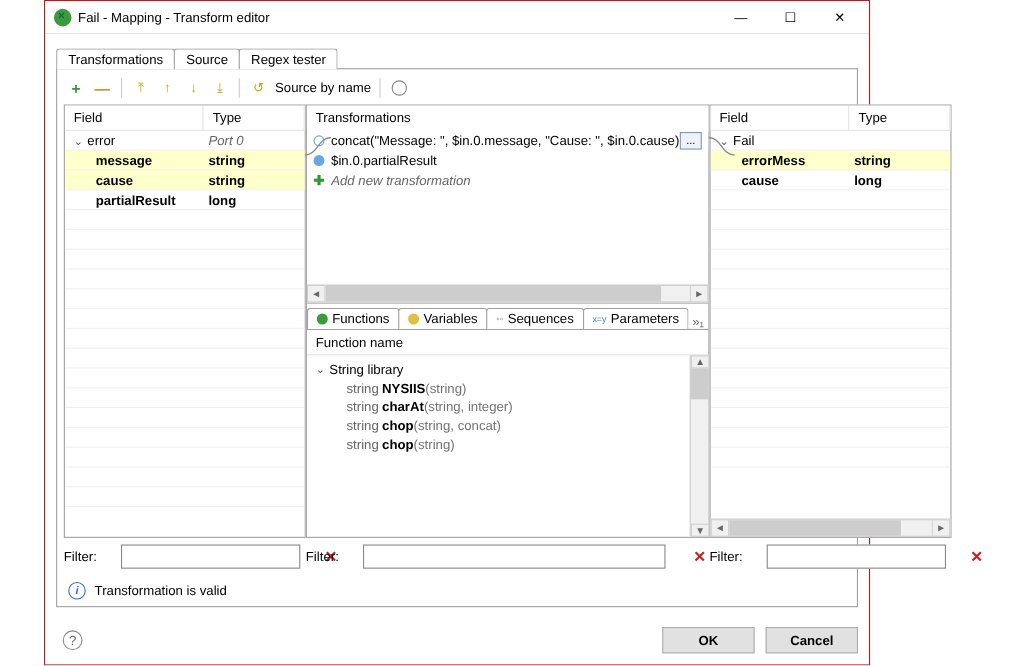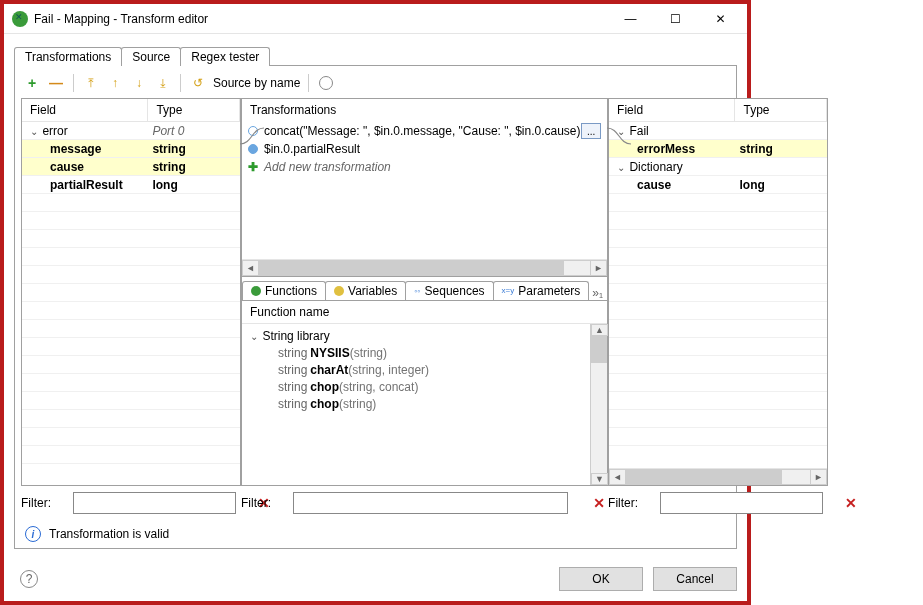--- a/index.html
+++ b/index.html
@@ -1,17 +1,17 @@
 <!DOCTYPE html>
 <html><head>
 <meta charset="utf-8">
 <style>
   * { box-sizing: border-box; font-family: "Segoe UI", Tahoma, sans-serif; font-size: 12px; }
   html, body { margin: 0; padding: 0; width: 923px; height: 605px; background: #fff; }
-  .window { width: 751px; height: 605px; border: 4px solid #b91c1c; display: flex; flex-direction: column; background: #fff; }
+  .window { width: 751px; height: 605px; border: 1px solid #b91c1c; display: flex; flex-direction: column; background: #fff; margin-left: 40px; }
   .titlebar { height: 30px; display: flex; align-items: center; padding: 0 4px 0 8px; border-bottom: 1px solid #e5e5e5; }
   .title-icon { width: 16px; height: 16px; border-radius: 50%; background: #3a9b3a; margin-right: 6px; position: relative; }
   .title-icon::before { content: "✕"; color: #155; font-size: 9px; position: absolute; top: 1px; left: 3px; }
   .title-text { flex: 1; color: #000; }
   .title-btns { display: flex; gap: 0; }
   .tbtn { width: 45px; height: 29px; display: flex; align-items: center; justify-content: center; color: #000; }
   .content { flex: 1; padding: 10px 10px 8px 10px; display: flex; flex-direction: column; }
   .tabstrip { display: flex; align-items: flex-end; height: 22px; position: relative; }
   .tab { border: 1px solid #a0a0a0; border-bottom: none; border-radius: 3px 3px 0 0; padding: 2px 10px 2px 10px; background: #fff; margin-right: -1px; }
   .tab.active { background: #fff; z-index: 2; }
@@ -67,21 +67,21 @@
   .vthumb { background: #cdcdcd; }
   .funcwrap { display: flex; flex: 1; min-height: 0; }
   .filterrow { display: flex; align-items: center; gap: 22px; margin-top: 6px; }
   .flabel { color: #000; }
   .finput { flex: 1; height: 22px; border: 1px solid #888; padding: 0 3px; }
   .xbtn { color: #c62020; font-weight: bold; font-size: 14px; width: 18px; text-align: center; }
   .status { display: flex; align-items: center; gap: 8px; padding: 12px 0 0 4px; }
   .status .i { width: 16px; height: 16px; border: 1.5px solid #2a6bd4; border-radius: 50%; display: flex; align-items: center; justify-content: center; color: #2a6bd4; font-size: 10px; font-style: italic; font-weight: bold; }
   .bottom { display: flex; justify-content: flex-end; align-items: center; gap: 10px; padding: 10px; }
   .help { width: 18px; height: 18px; border: 1.5px solid #888; border-radius: 50%; display: flex; align-items: center; justify-content: center; color: #666; margin-right: auto; margin-left: 6px; }
-  .btn { width: 84px; height: 24px; border: 1px solid #adadad; background: #e1e1e1; display: flex; align-items: center; justify-content: center; }
+  .btn { width: 84px; height: 24px; border: 1px solid #adadad; background: #e1e1e1; display: flex; align-items: center; justify-content: center; font-weight: bold; }
   .wirecol { width: 22px; position: relative; }
   svg.wire { position: absolute; top: 0; left: -1px; width: 24px; height: 100%; }
 </style>
 </head>
 <body>
 
 <div class="window">
   <div class="titlebar">
     <div class="title-icon"></div>
     <div class="title-text">Fail - Mapping - Transform editor</div>
@@ -282,24 +282,20 @@
             <div class="tree">
               <div class="row">
                   <div class="c1"><span class="expander">⌄</span><span>Fail</span></div>
                   <div class="c2"></div>
                 </div>
               <div class="row highlight">
                   <div class="c1 ind1 bold">errorMess</div>
                   <div class="c2 bold">string</div>
                 </div>
               <div class="row">
-                  <div class="c1"><span class="expander">⌄</span><span>Dictionary</span></div>
-                  <div class="c2"></div>
-                </div>
-              <div class="row">
                   <div class="c1 ind1 bold">cause</div>
                   <div class="c2 bold">long</div>
                 </div>
               <div class="blank"></div>
                 <div class="blank"></div>
                 <div class="blank"></div>
                 <div class="blank"></div>
                 <div class="blank"></div>
                 <div class="blank"></div>
               <div class="blank"></div>

